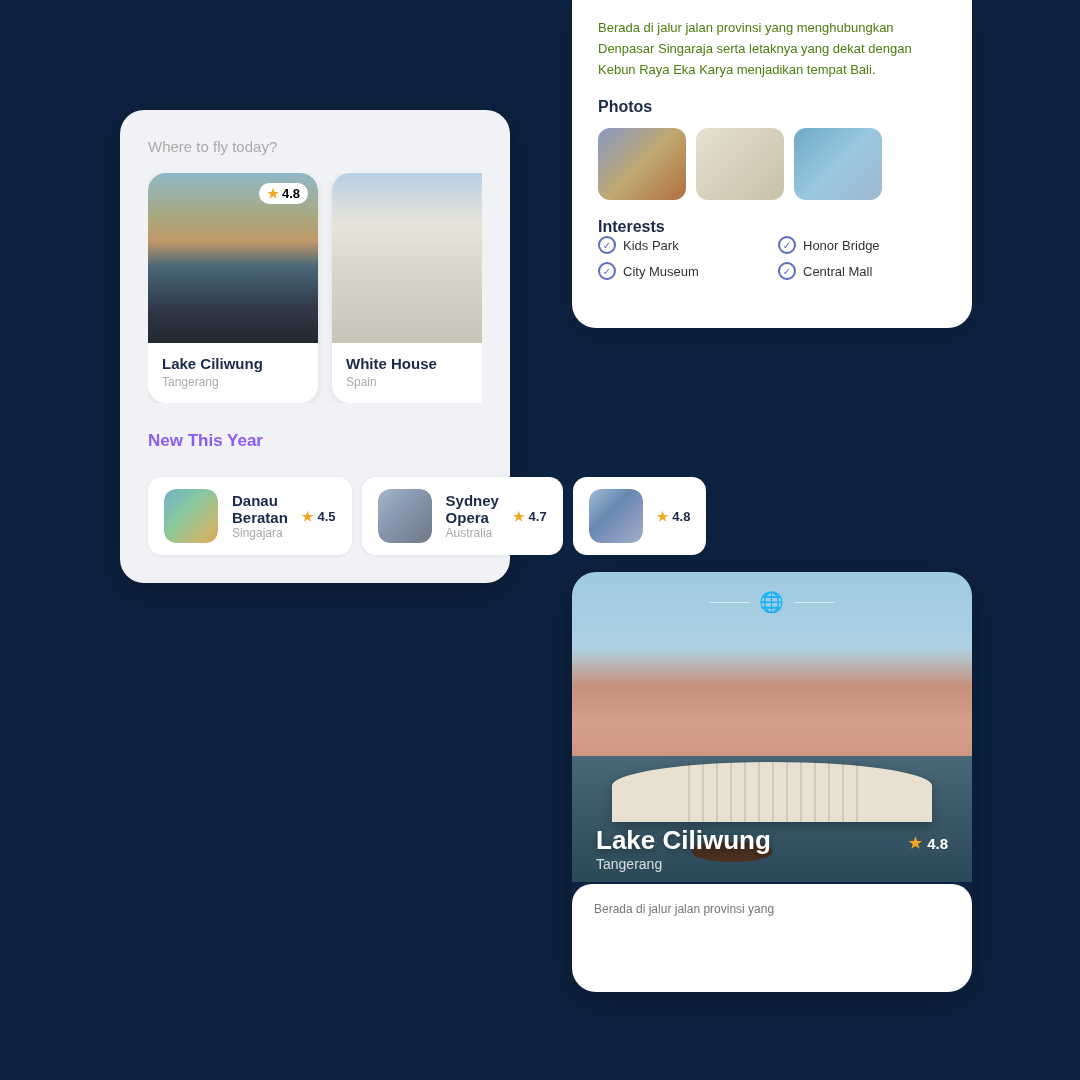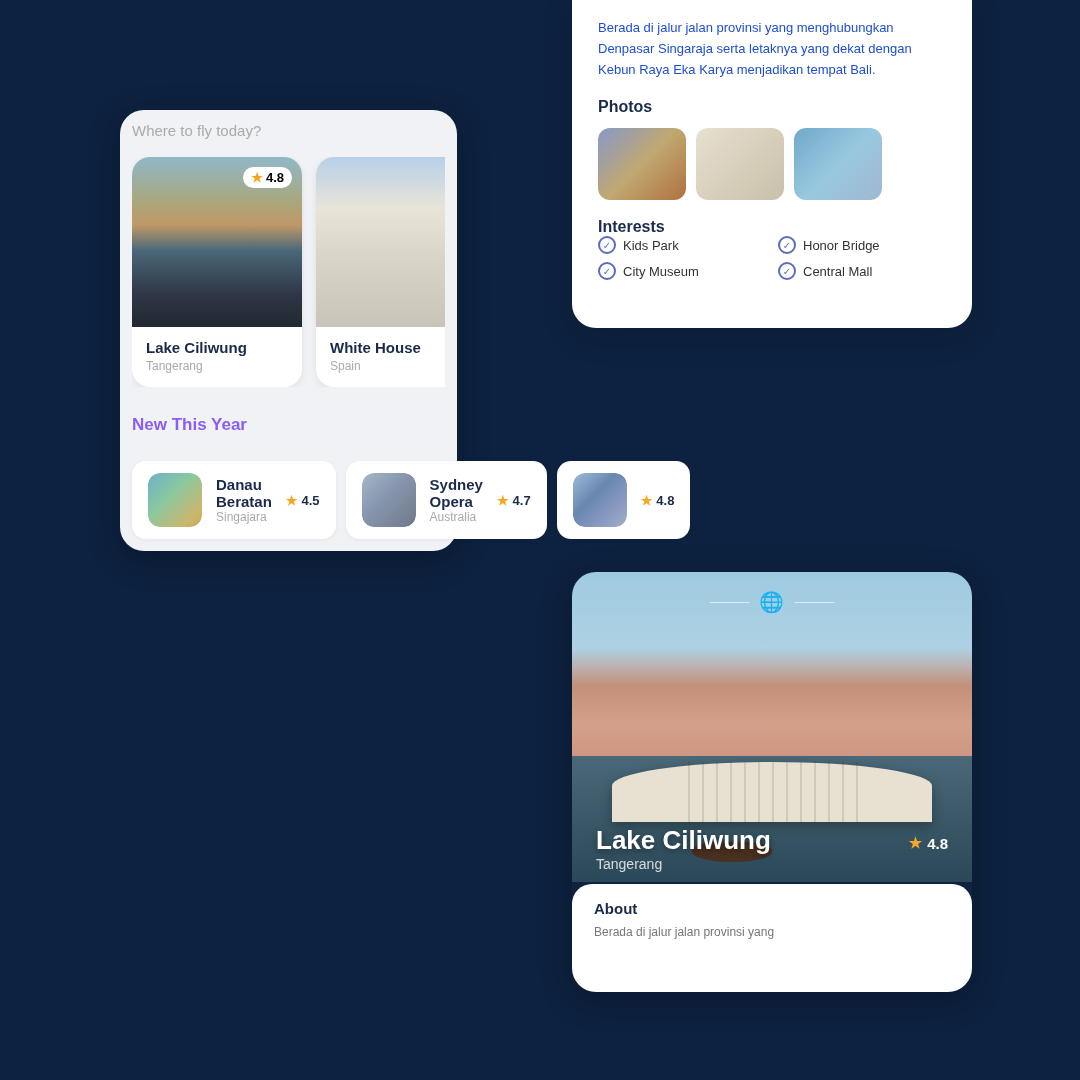--- a/index.html
+++ b/index.html
@@ -10,24 +10,24 @@
       font-family: 'Segoe UI', Arial, sans-serif;
       overflow: hidden;
       position: relative;
     }
 
     
     .left-panel {
       position: absolute;
       left: 120px;
       top: 110px;
-      width: 337px;
+      width: 390px;
       background: #f0f2f5;
       border-radius: 24px;
-      padding: 12px;
+      padding: 28px;
       box-shadow: 0 8px 32px rgba(0,0,0,0.3);
     }
 
     .search-label {
       color: #aaa;
       font-size: 15px;
       margin-bottom: 18px;
     }
 
     .cards-row {
@@ -143,21 +143,21 @@
       top: 0;
       width: 400px;
       background: white;
       border-radius: 0 0 24px 24px;
       padding: 18px 26px 26px;
       box-shadow: 0 8px 32px rgba(0,0,0,0.15);
     }
 
     .detail-desc {
       font-size: 13px;
-      color: #1d4ed8;
+      color: #4d7c0f;
       line-height: 1.6;
       margin-bottom: 18px;
     }
 
     .photos-title {
       font-size: 16px;
       font-weight: 700;
       color: #1a2a4a;
       margin-bottom: 12px;
     }
@@ -567,16 +567,15 @@
     <div class="bottom-name">Lake Ciliwung</div>
     <div class="bottom-location">Tangerang</div>
   </div>
 
   <div class="bottom-rating">
     <span class="star-icon">★</span>
     <span>4.8</span>
   </div>
 
   <div class="bottom-about-card">
-    <div class="about-title">About</div>
     <div class="about-text">Berada di jalur jalan provinsi yang</div>
   </div>
 </div>
 
 </body></html>

